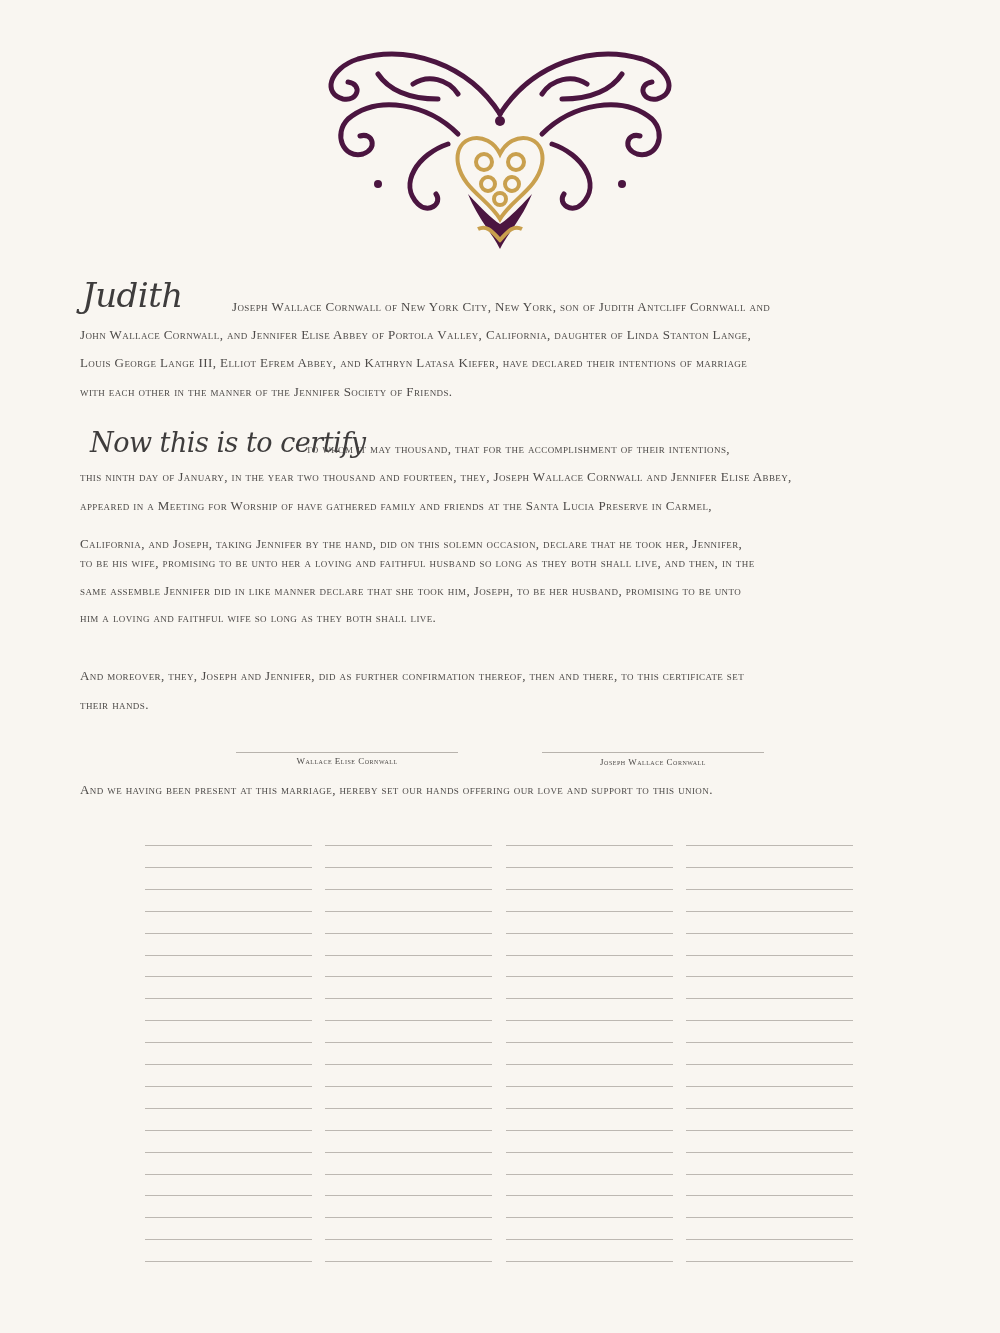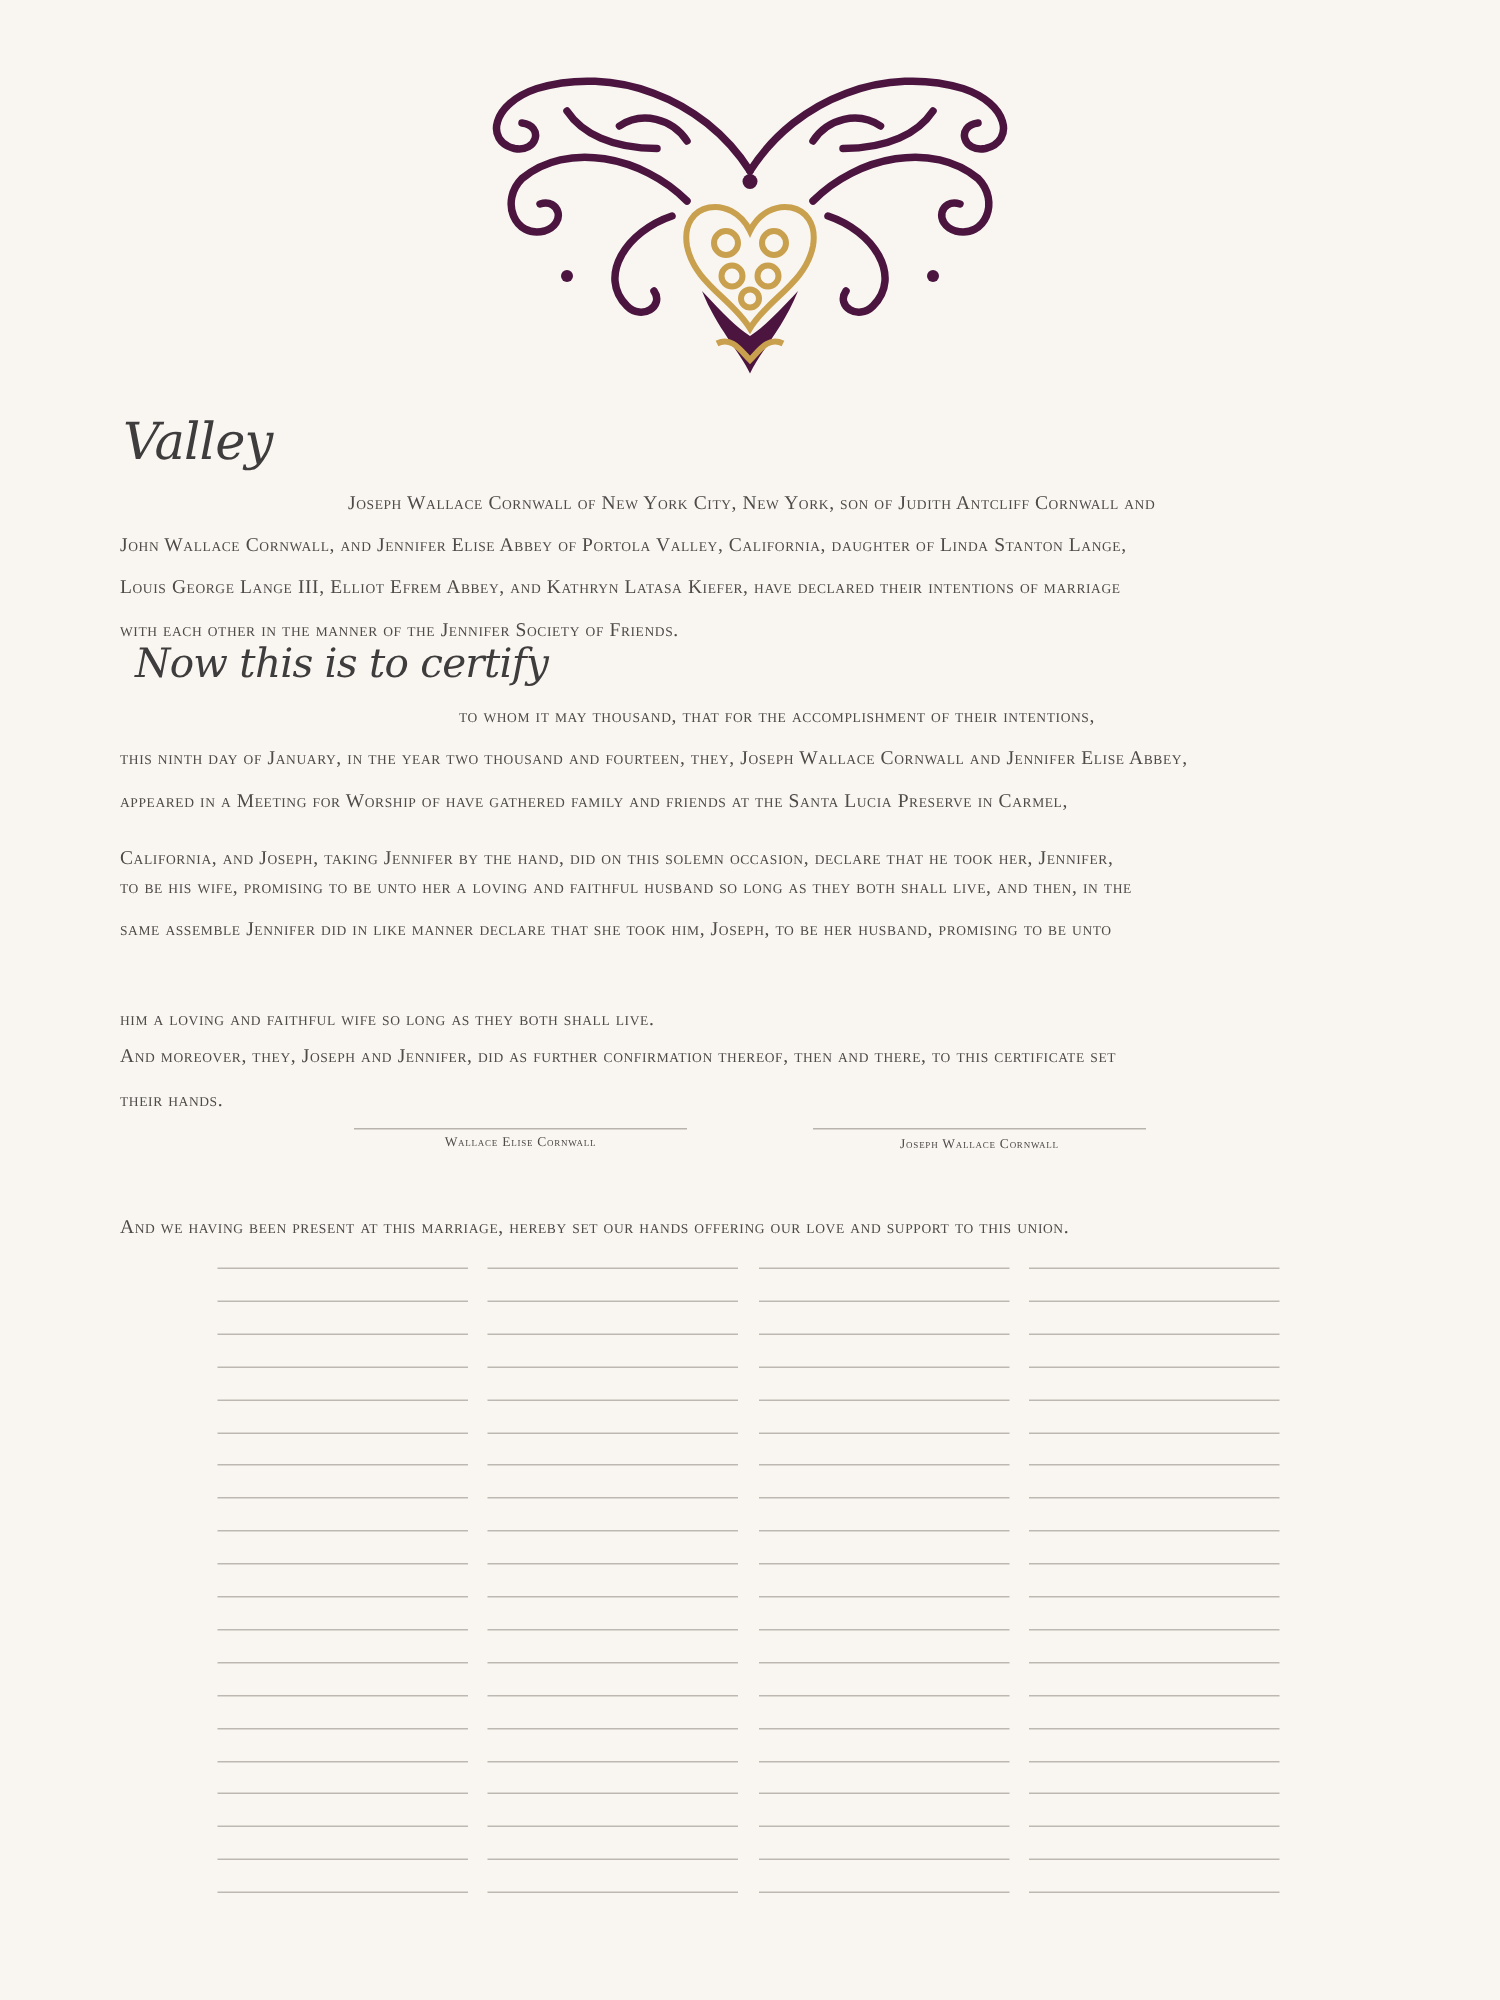--- a/index.html
+++ b/index.html
@@ -5,21 +5,20 @@
   html, body { margin:0; padding:0; }
   body {
     width:1000px; height:1333px; background:#f9f6f1; position:relative; overflow:hidden;
     font-family: "Liberation Serif", "DejaVu Serif", serif; color:#4a4a4a;
   }
   .ornament { position:absolute; left:318px; top:44px; width:364px; height:210px; }
   .line {
     position:absolute; left:80px; white-space:nowrap;
     font-variant: small-caps; font-size:13px; letter-spacing:0.4px; color:#4d4a48;
     font-family: "Liberation Serif", serif;
-    margin-top: 28px;
   }
   .script {
     position:absolute; font-family:"DejaVu Serif", serif; font-style:italic;
     color:#3e3c3c; font-size:34px; letter-spacing:-0.5px;
   }
   .sigline { position:absolute; height:1px; background:#b8b3ad; }
   .siglabel {
     position:absolute; font-variant:small-caps; font-size:9px; letter-spacing:0.5px;
     color:#4d4a48; text-align:center; font-family:"Liberation Serif", serif;
   }
@@ -55,34 +54,34 @@
       <circle cx="166" cy="118" r="8"></circle>
       <circle cx="198" cy="118" r="8"></circle>
       <circle cx="170" cy="140" r="7"></circle>
       <circle cx="194" cy="140" r="7"></circle>
       <circle cx="182" cy="155" r="6"></circle>
       <path d="M160 185 C170 180, 176 190, 182 196 C188 190, 194 180, 204 185"></path>
     </g>
   </svg>
 </div>
 
-<div class="script" style="left:82px;top:275px;">Valley</div>
+<div class="script" style="left:82px;top:275px;">Judith</div>
 <div class="line" style="left:232px;top:299px;">Joseph Wallace Cornwall of New York City, New York, son of Judith Antcliff Cornwall and</div>
 <div class="line" style="top:327px;">John Wallace Cornwall, and Jennifer Elise Abbey of Portola Valley, California, daughter of Linda Stanton Lange,</div>
 <div class="line" style="top:355px;">Louis George Lange III, Elliot Efrem Abbey, and Kathryn Latasa Kiefer, have declared their intentions of marriage</div>
 <div class="line" style="top:384px;">with each other in the manner of the Jennifer Society of Friends.</div>
 
 <div class="script" style="left:90px;top:427px;font-size:27px;">Now this is to certify</div>
 <div class="line" style="left:306px;top:441px;">to whom it may thousand, that for the accomplishment of their intentions,</div>
 <div class="line" style="top:469px;">this ninth day of January, in the year two thousand and fourteen, they, Joseph Wallace Cornwall and Jennifer Elise Abbey,</div>
 <div class="line" style="top:498px;">appeared in a Meeting for Worship of have gathered family and friends at the Santa Lucia Preserve in Carmel,</div>
 <div class="line" style="top:536px;">California, and Joseph, taking Jennifer by the hand, did on this solemn occasion, declare that he took her, Jennifer,</div>
 <div class="line" style="top:555px;">to be his wife, promising to be unto her a loving and faithful husband so long as they both shall live, and then, in the</div>
 <div class="line" style="top:583px;">same assemble Jennifer did in like manner declare that she took him, Joseph, to be her husband, promising to be unto</div>
-<div class="line" style="top:643px;font-family:Liberation Serif, serif;">him a loving and faithful wife so long as they both shall live.</div>
+<div class="line" style="top:610px;font-family:Liberation Serif, serif;">him a loving and faithful wife so long as they both shall live.</div>
 
 <div class="line" style="top:668px;">And moreover, they, Joseph and Jennifer, did as further confirmation thereof, then and there, to this certificate set</div>
 <div class="line" style="top:697px;">their hands.</div>
 
 <div class="sigline" style="left:236px;top:752px;width:222px;"></div>
 <div class="siglabel" style="left:236px;top:756px;width:222px;">Wallace Elise Cornwall</div>
 <div class="sigline" style="left:542px;top:752px;width:222px;"></div>
 <div class="siglabel" style="left:542px;top:757px;width:222px;">Joseph Wallace Cornwall</div>
 
 <div class="line" style="top:782px;">And we having been present at this marriage, hereby set our hands offering our love and support to this union.</div>

